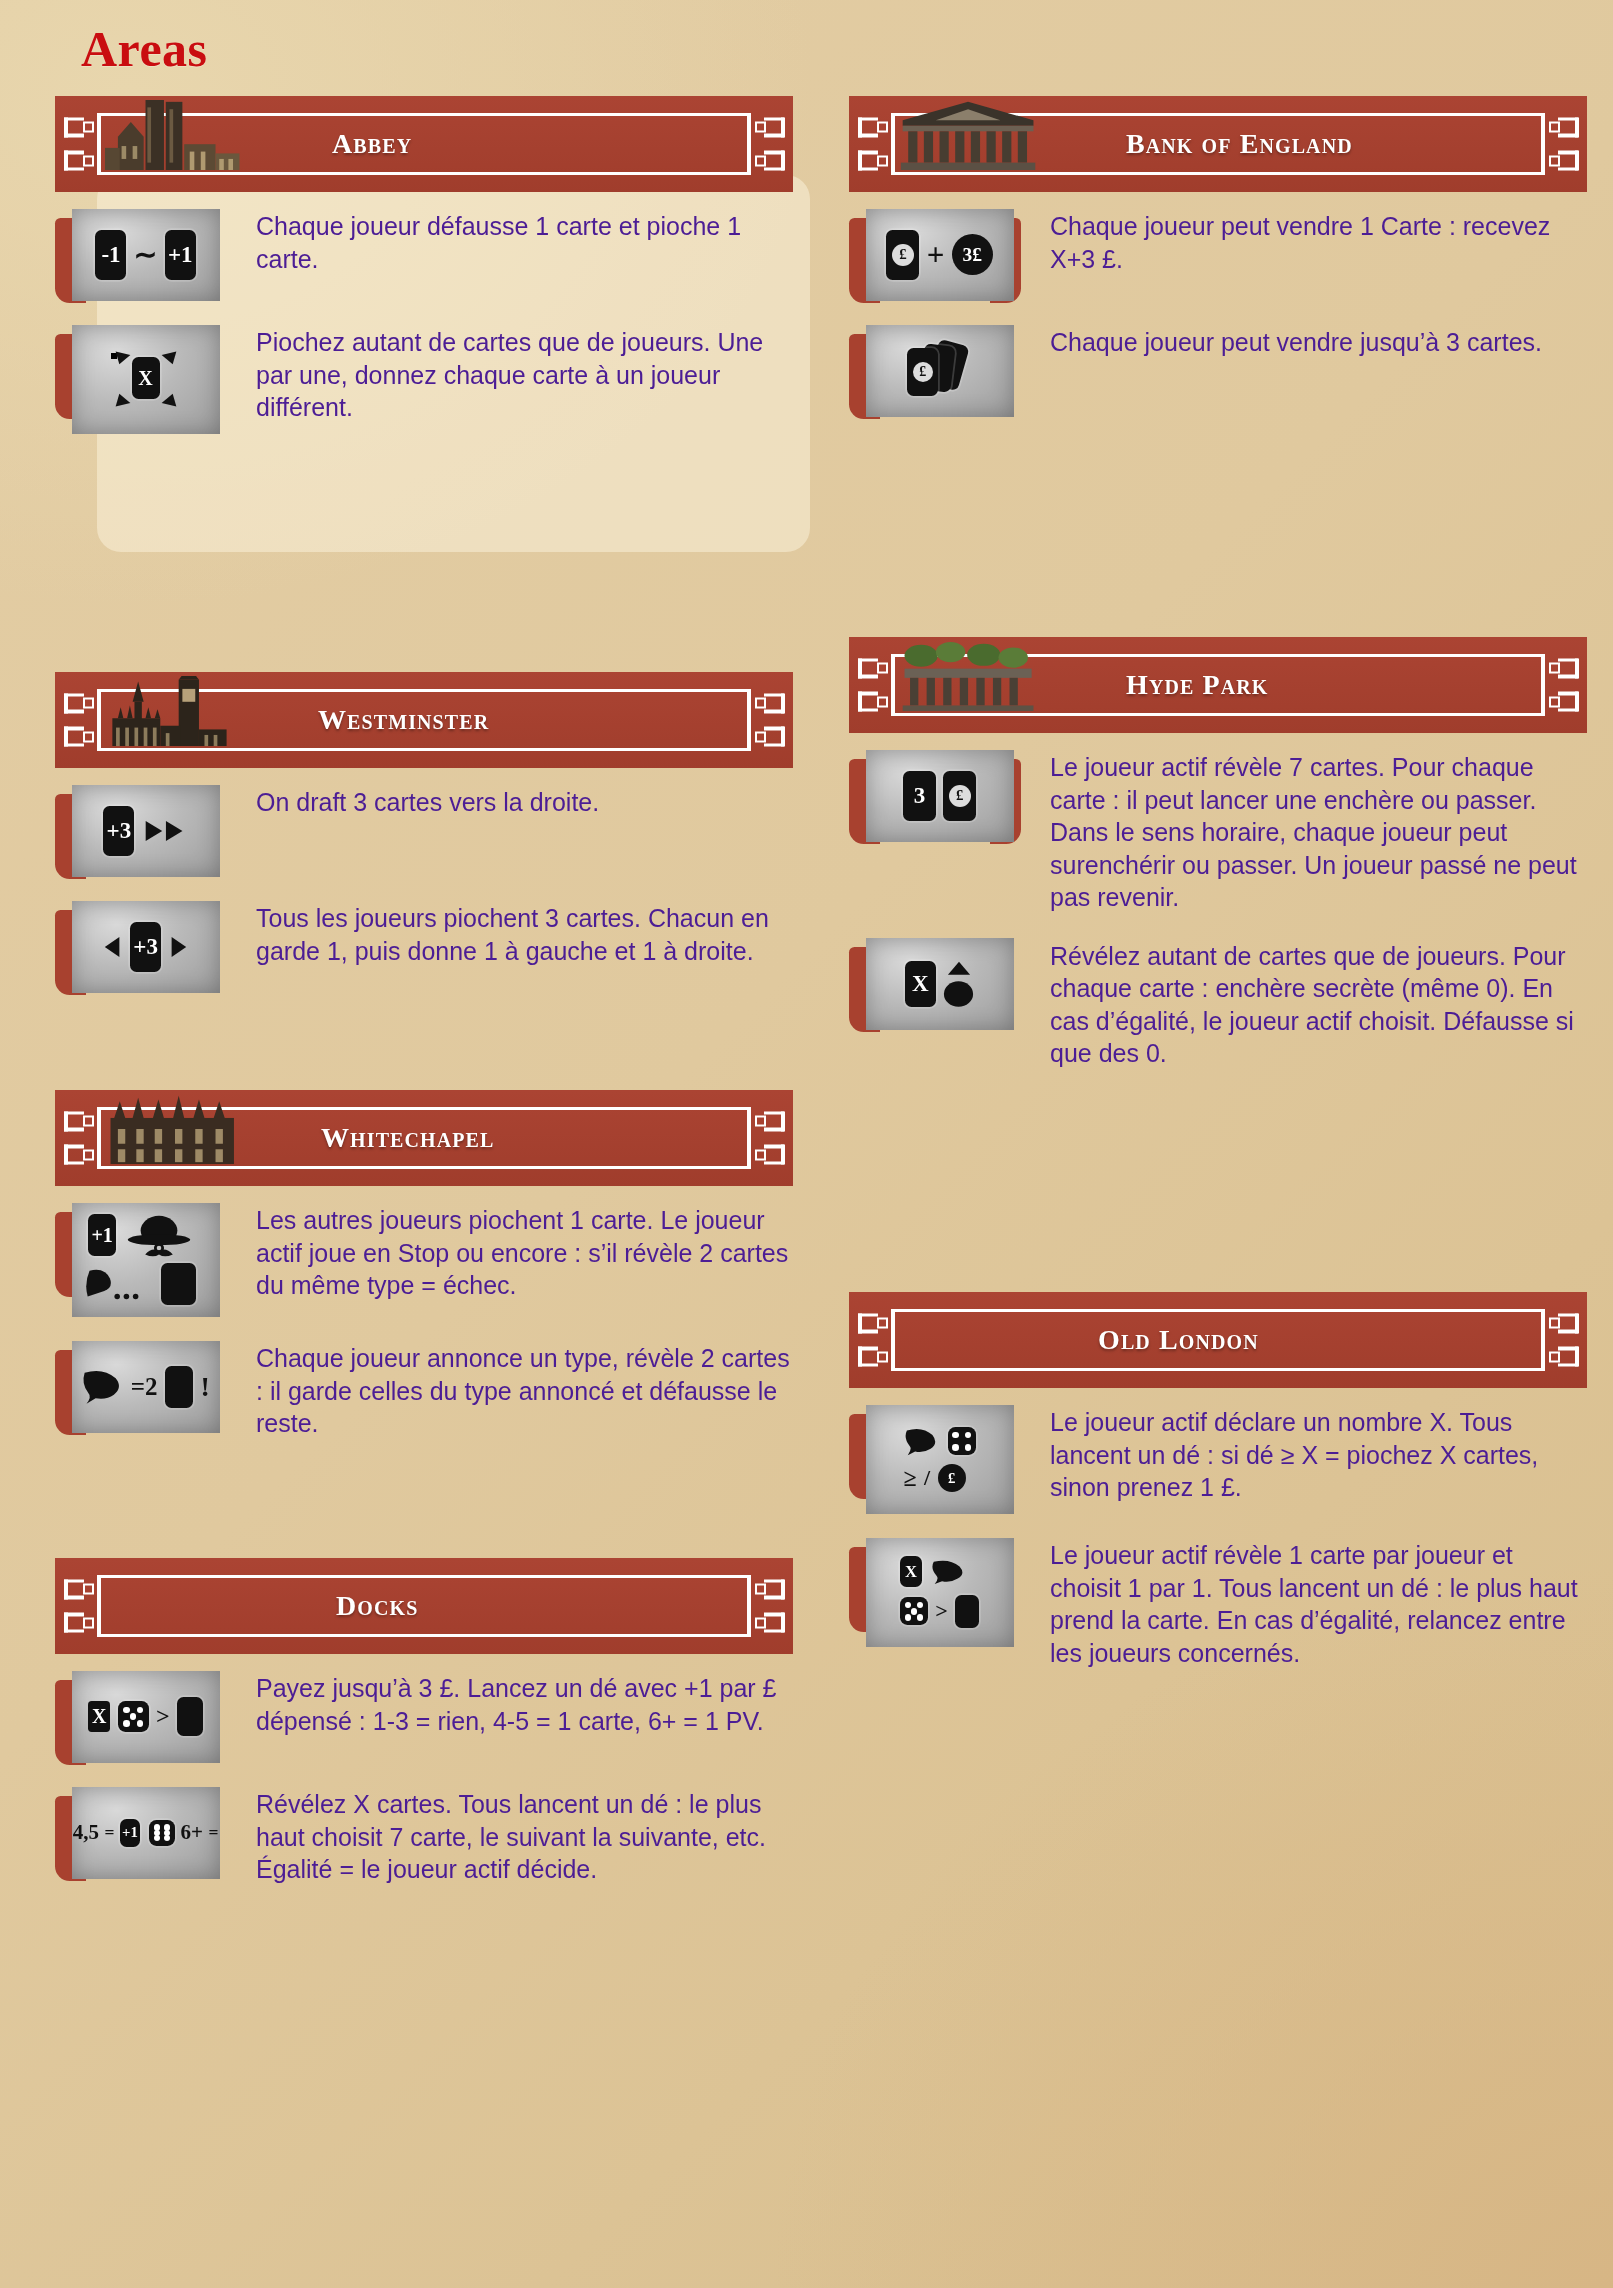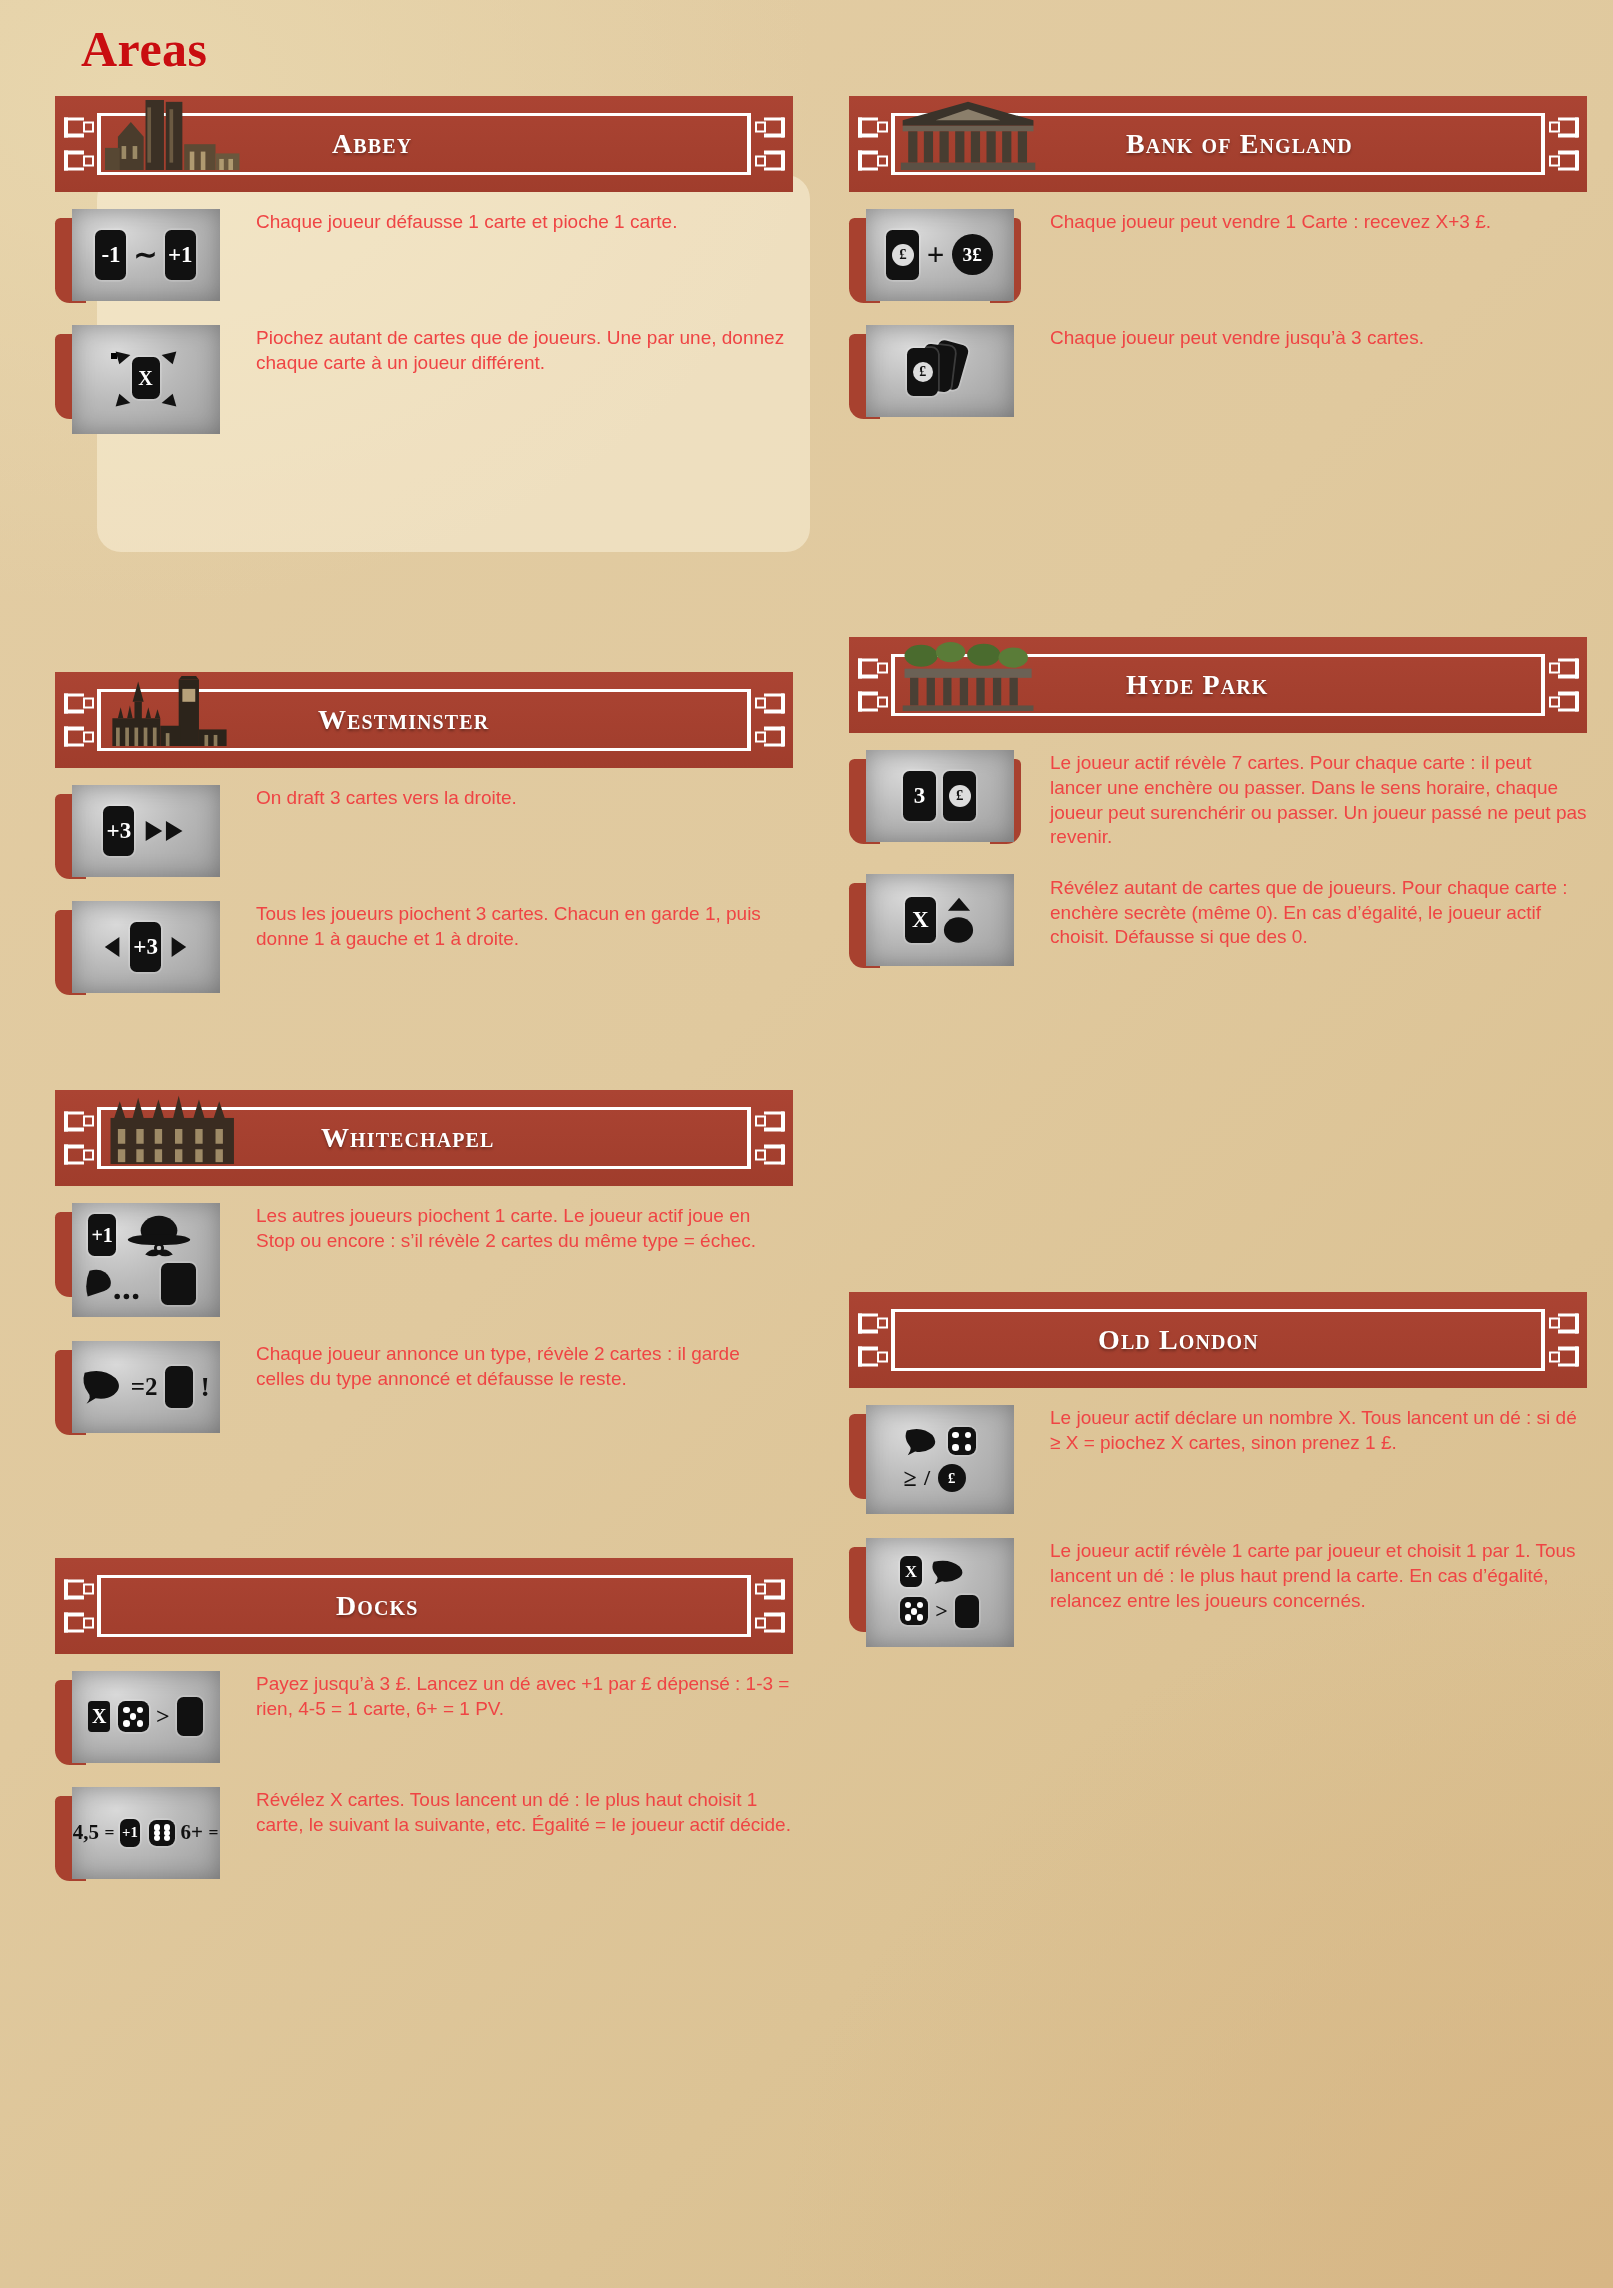--- a/index.html
+++ b/index.html
@@ -135,21 +135,21 @@
   .glyph{color:#111; font-weight:bold; font-size:28px; font-family:"Liberation Serif",serif;}
   .tri{width:0;height:0;border-style:solid;}
   .die{
     width:37px;height:37px;border-radius:7.4px;background:#111;position:relative;
     box-shadow:0 0 0 1.8px rgba(255,255,255,.18);
   }
   .die b{position:absolute;width:6.5px;height:6.5px;border-radius:50%;background:#fff;}
 
   .txt{
     flex:1 1 auto; padding-left:24px; padding-top:1.8px;
-    font-size:19px; line-height:1.30; color:#ef4444;
+    font-size:25px; line-height:1.30; color:#4c1d95;
   }
 
   
   .area.abbey{position:absolute; left:0; top:96px; width:738px;}
   .area.west{position:absolute; left:0; top:672px; width:738px;}
   .area.white{position:absolute; left:0; top:1090px; width:738px;}
   .area.docks{position:absolute; left:0; top:1558px; width:738px;}
 
   .area.bank{position:absolute; left:0; top:96px; width:738px;}
   .area.hyde{position:absolute; left:0; top:637px; width:738px;}
@@ -543,21 +543,21 @@
                   <b style="left:4.6px;bottom:4.6px;"></b>
                     <b style="right:4.6px;bottom:4.6px;"></b>
                 </div>
                 <span class="glyph" style="font-size:21px;">6+</span>
                 <span class="glyph" style="font-size:17.5px;">=</span>
                 <span class="coin" style="width:26px;height:26px;font-size:14px;">◆</span>
               </div>
             </div>
           </div>
         </div>
-        <div class="txt">Révélez X cartes. Tous lancent un dé : le plus haut choisit 1 carte, le suivant la suivante, etc. Égalité = le joueur actif décide.</div>
+        <div class="txt">Révélez X cartes. Tous lancent un dé : le plus haut choisit 7 carte, le suivant la suivante, etc. Égalité = le joueur actif décide.</div>
       </div>
     </div>
   </div>
 </div>
 
 <div class="col col-right">
 
   <div class="area bank">
     <div class="banner">
       <div class="rule-top"></div>

